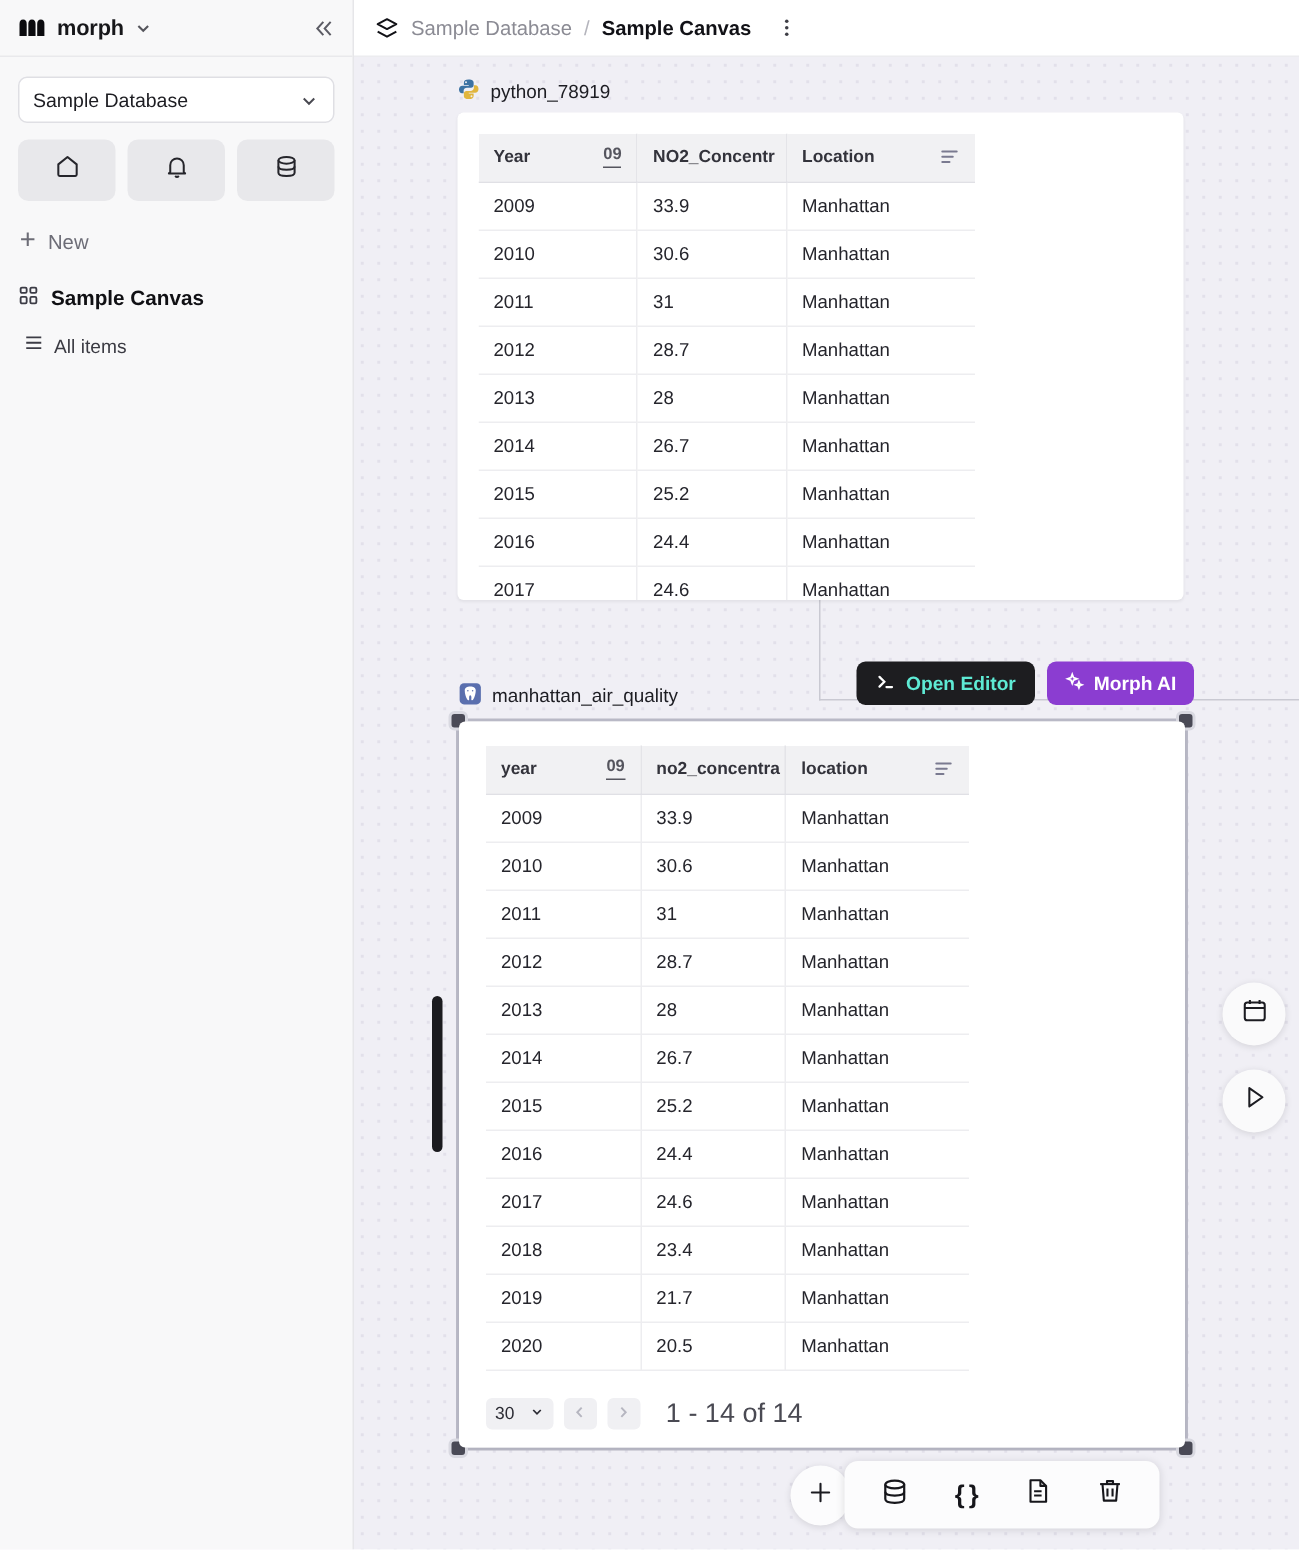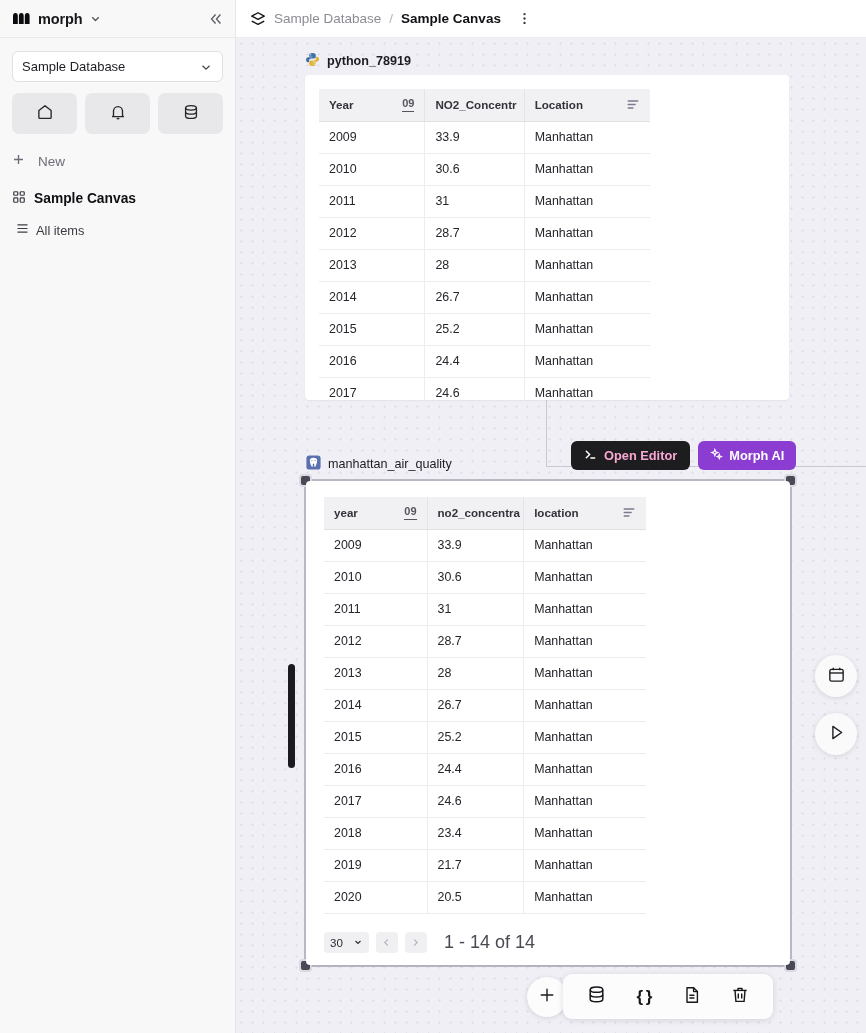--- a/index.html
+++ b/index.html
@@ -40,21 +40,21 @@
   .db-select .caret { margin-left: auto; color:#4a4a52; display:flex; }
 
   .icon-row { display: flex; gap: 8px; margin: 11px 12px 0 12px; }
   .icon-btn {
     flex: 1 1 0; height: 41px; background: #e8e8eb; border-radius: 7px;
     display: flex; align-items: center; justify-content: center;
     color: #25252b; cursor: pointer;
   }
 
   .new-row {
-    display: flex; align-items: center; gap: 13px;
+    display: flex; align-items: center; gap: 7px;
     margin: 16px 12px 0 12px; height: 22px;
     font-size: 13.5px; color: #6d6d77; cursor: pointer;
   }
   .canvas-row {
     display: flex; align-items: center; gap: 8px;
     margin: 14px 12px 0 12px; height: 24px;
     font-size: 13.8px; font-weight: 700; color: #101014; cursor: pointer;
   }
   .allitems-row {
     display: flex; align-items: center; gap: 7px;
@@ -108,33 +108,33 @@
   .tbl td {
     font-size: 12.4px; color: #25252c; padding: 0 10px; height: 32px;
     border-right: 1px solid #ededf0; border-bottom: 1px solid #ededf0;
     white-space: nowrap; overflow: hidden;
   }
   .tbl th:last-child, .tbl td:last-child { border-right: none; }
   .col-a { width: 32%; } .col-b { width: 30%; } .col-c { width: 38%; }
   .hdr-menu { display:flex; align-items:center; }
 
   
-  #node1-label { left: 69px; top: 14px; font-weight: bold; }
+  #node1-label { left: 69px; top: 14px; }
   #node1 { left: 69px; top: 37px; width: 484px; height: 325px; }
   #node1 .inner { padding: 14px 0 0 14px; height: 100%; }
   #node1 .tblbox { width: 331px; height: 100%; overflow: hidden; }
 
   
   .edge-v { position: absolute; width: 1.2px; background: #c9c9d2; z-index: 3; }
   .edge-h { position: absolute; height: 1.2px; background: #c9c9d2; z-index: 3; }
 
   
   .fab-row { position: absolute; display: flex; gap: 8px; z-index: 20; }
   .btn-dark {
-    background: #1d1d20; color: #f9a8d4; height: 29px; border-radius: 6px;
+    background: #1d1d20; color: #5eead4; height: 29px; border-radius: 6px;
     display: flex; align-items: center; gap: 7px; padding: 0 13px;
     font-size: 12.8px; font-weight: 700; cursor: pointer; border: none;
     font-family: "Liberation Sans", sans-serif;
   }
   .btn-purple {
     background: #8b3dd1; color: #fff; height: 29px; border-radius: 6px;
     display: flex; align-items: center; gap: 6px; padding: 0 12px;
     font-size: 12.8px; font-weight: 700; cursor: pointer; border: none;
     font-family: "Liberation Sans", sans-serif;
   }

